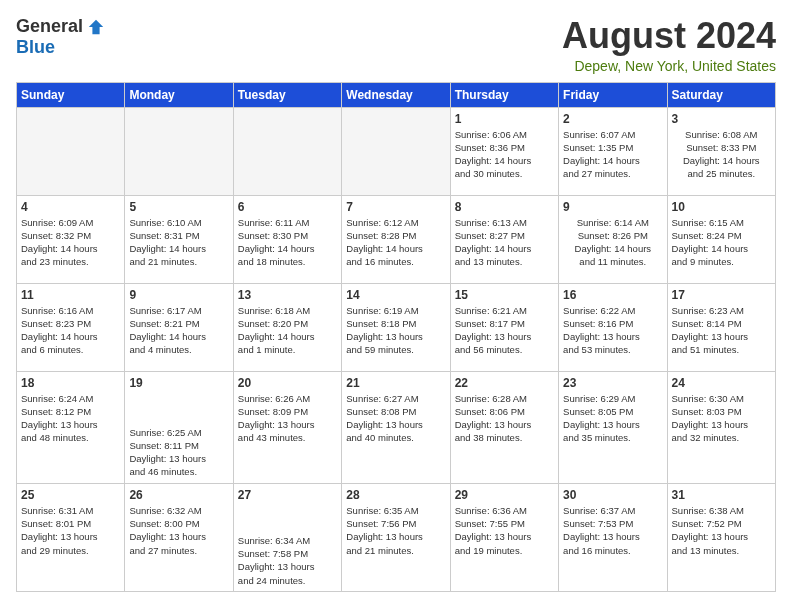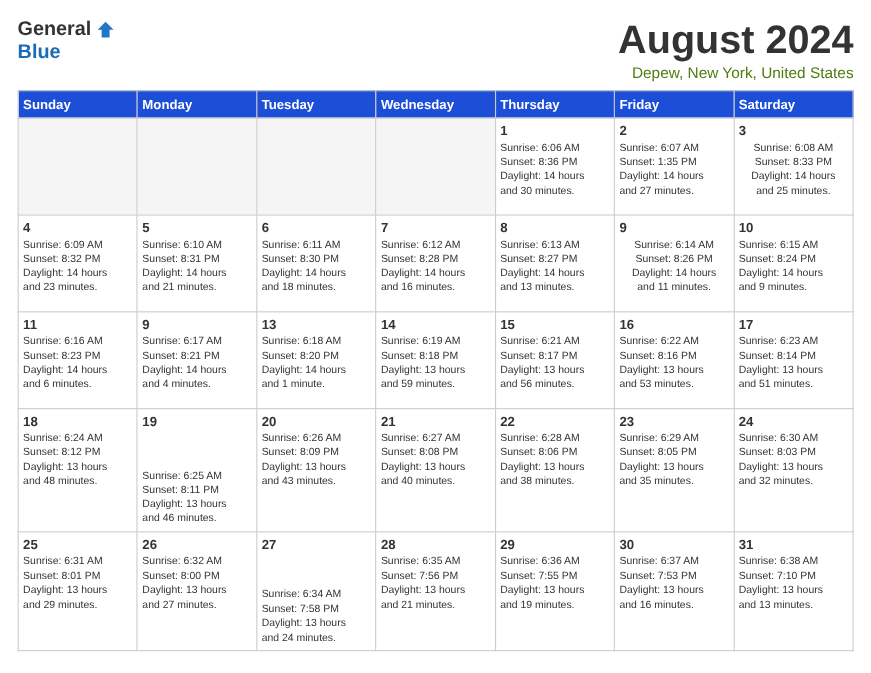--- a/index.html
+++ b/index.html
@@ -345,19 +345,19 @@
         <td>
           <span class="day-num">30</span>
           <div class="cell-info" style="white-space: pre-line;">Sunrise: 6:37 AM
 Sunset: 7:53 PM
 Daylight: 13 hours
 and 16 minutes.</div>
         </td>
         <td>
           <span class="day-num">31</span>
           <div class="cell-info" style="white-space: pre-line;">Sunrise: 6:38 AM
-Sunset: 7:10 PM
+Sunset: 7:52 PM
 Daylight: 13 hours
 and 13 minutes.</div>
         </td>
       </tr>
     </tbody>
 </table>
 
 </body></html>

